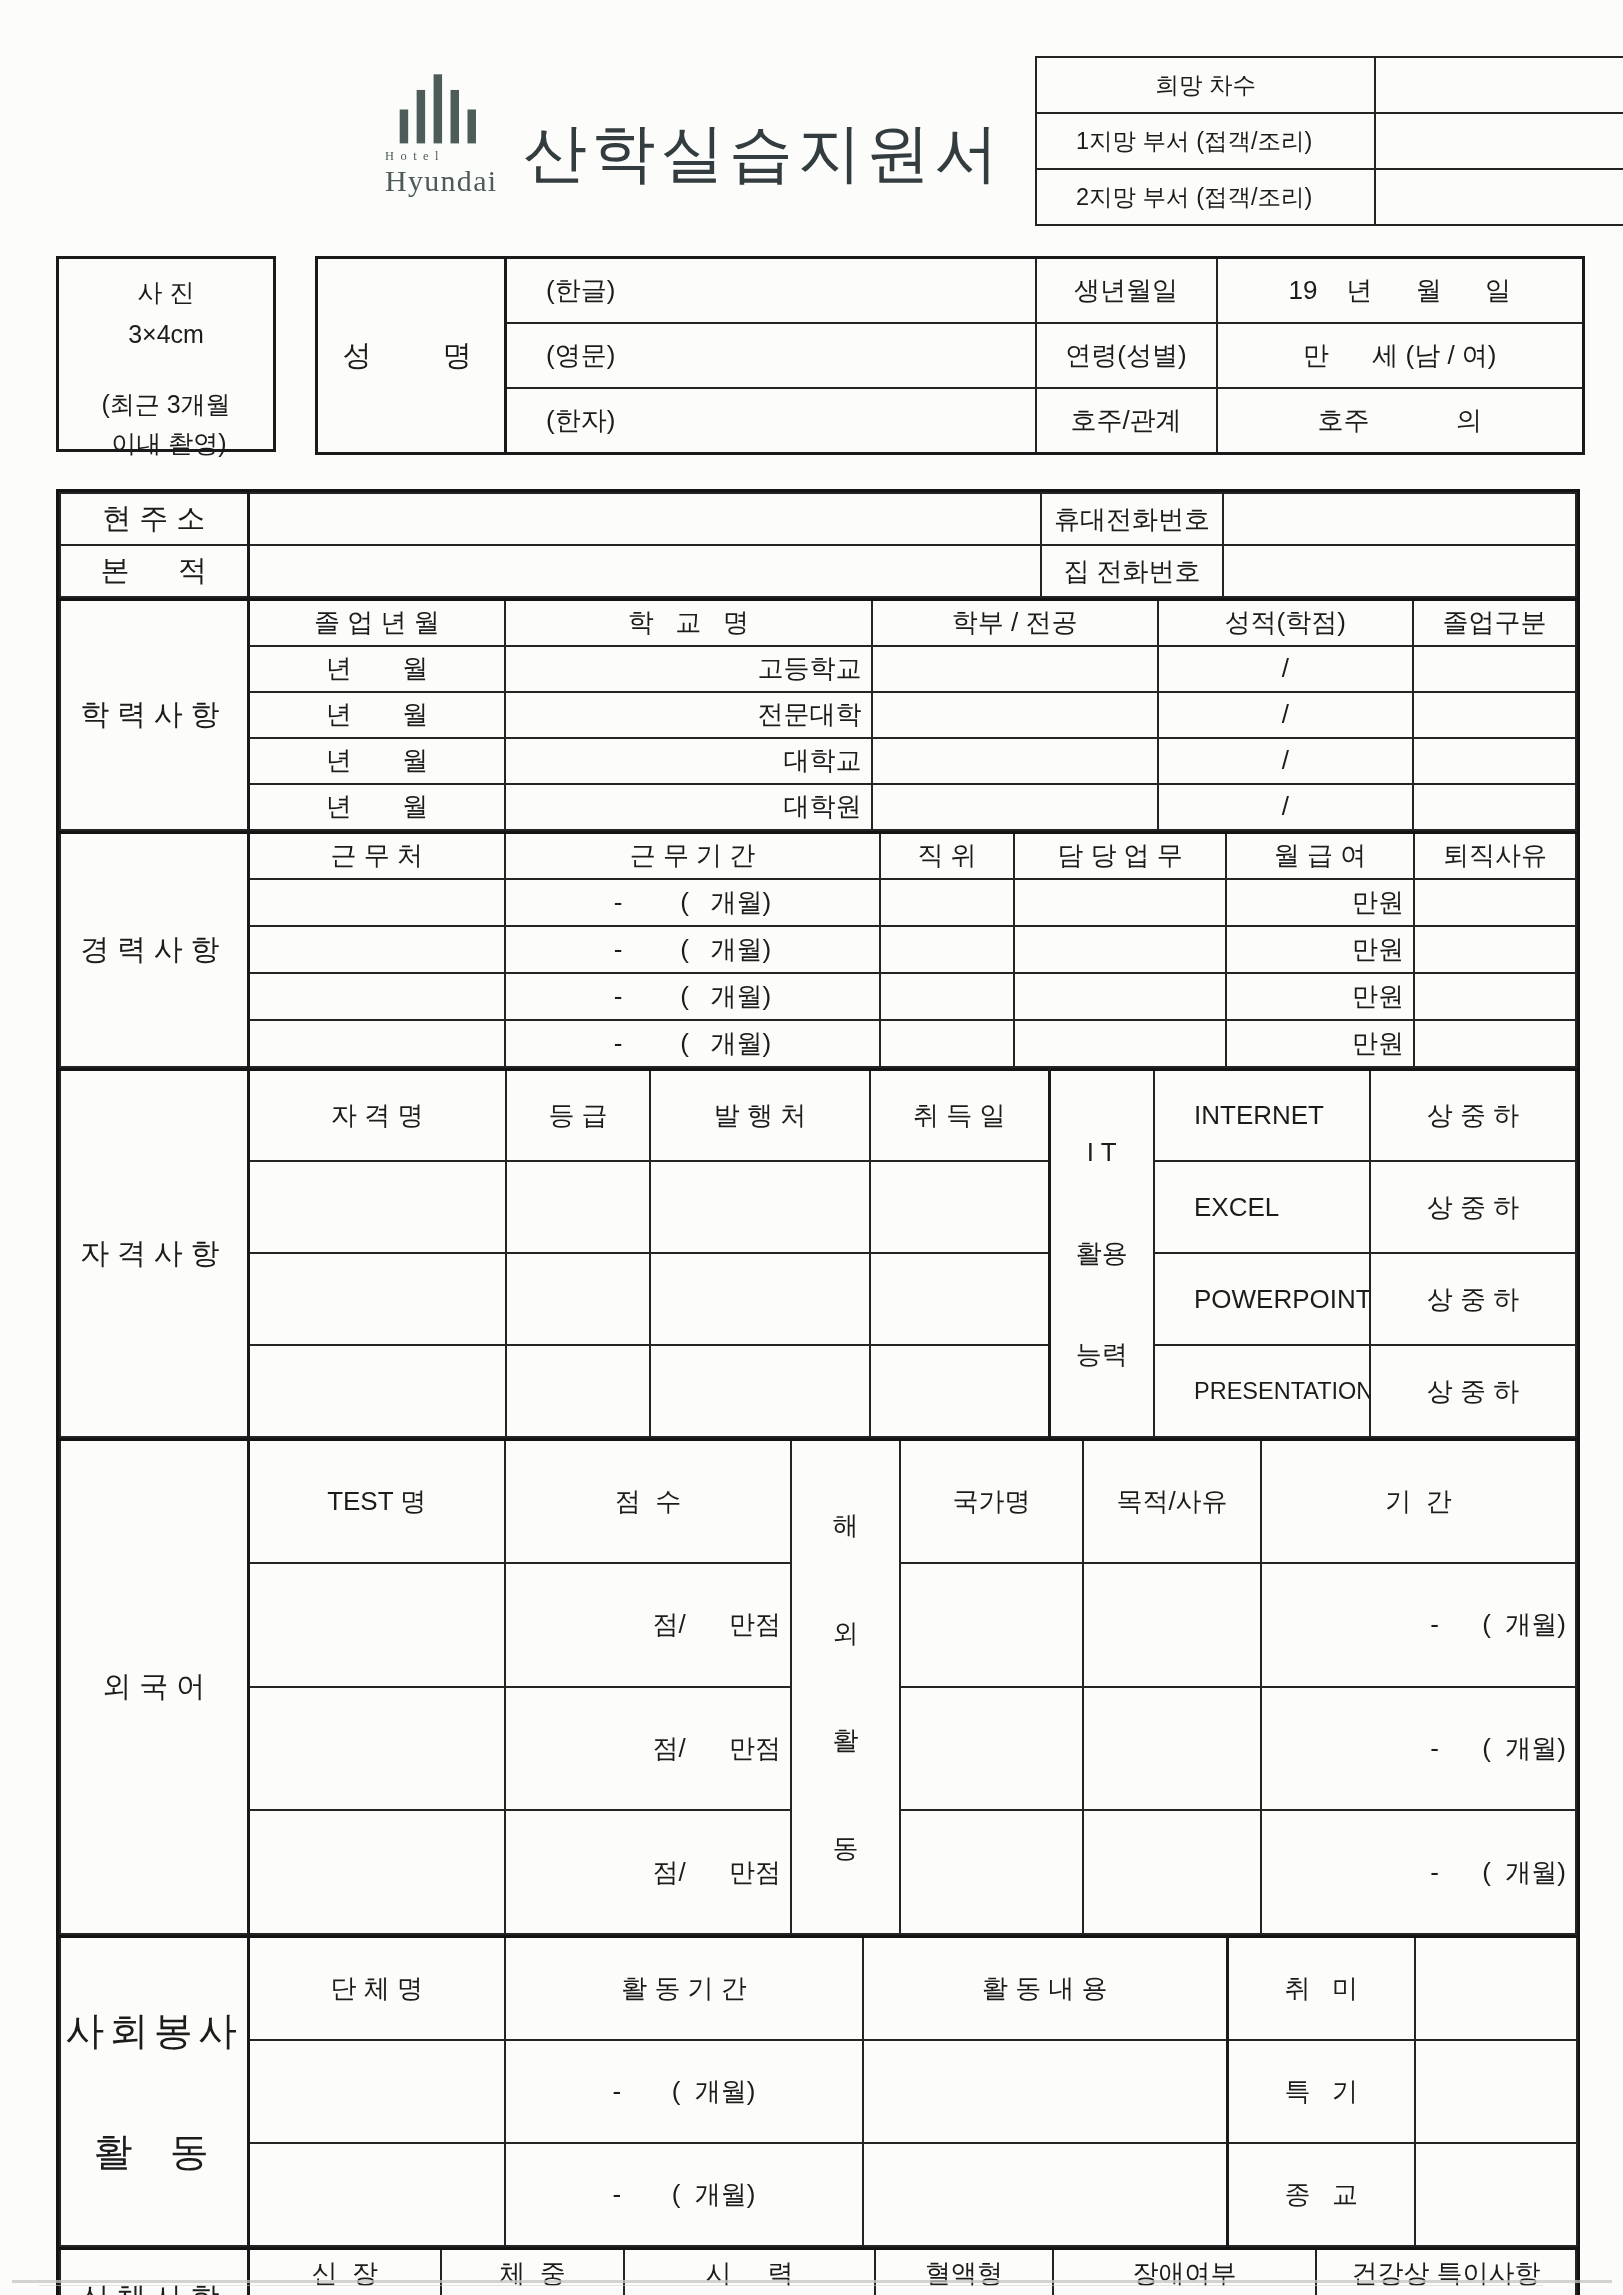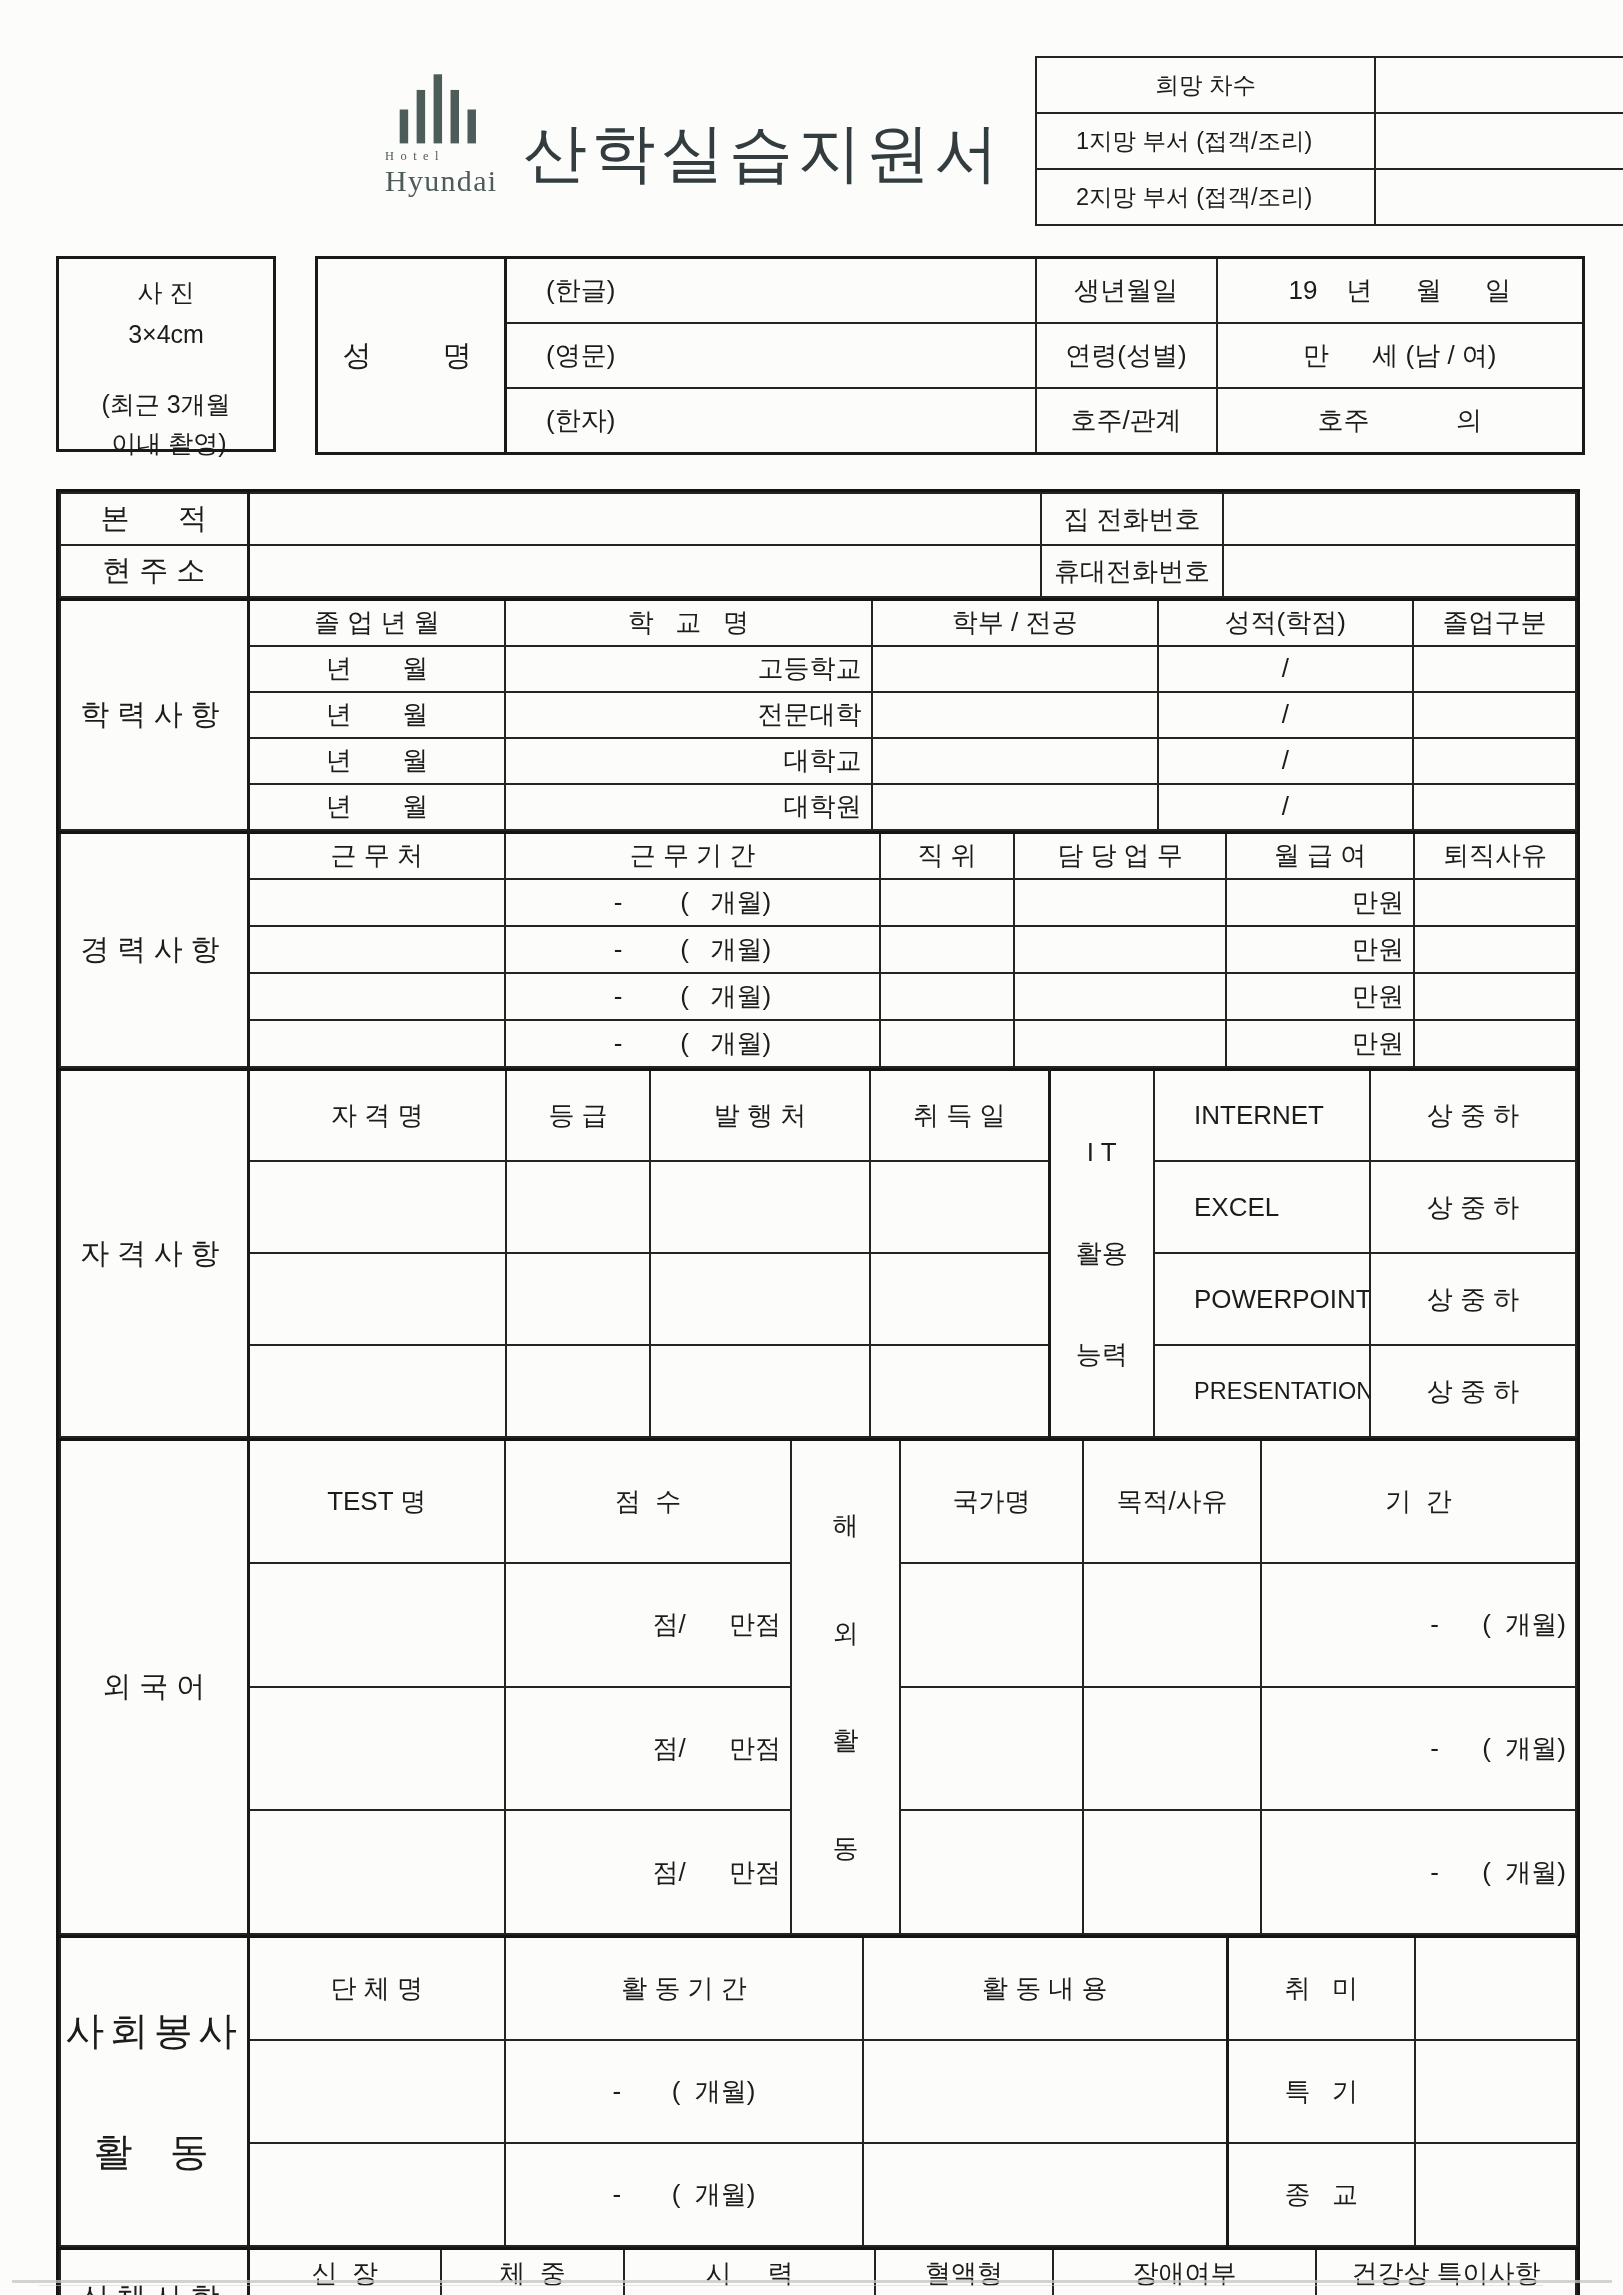--- a/index.html
+++ b/index.html
@@ -136,29 +136,29 @@
 
     <table>
       <colgroup>
           <col style="width:188px">
           <col style="width:793px">
           <col style="width:182px">
           <col style="width:353px">
         </colgroup>
       <tbody>
           <tr style="height:52px">
+        <td class="seclabel" style="letter-spacing:0">현 주 소</td>
+        <td></td>
+        <td>휴대전화번호</td>
+        <td></td>
+      </tr>
+      <tr style="height:52px">
         <td class="seclabel" style="letter-spacing:0">본      적</td>
         <td></td>
         <td>집 전화번호</td>
-        <td></td>
-      </tr>
-      <tr style="height:52px">
-        <td class="seclabel" style="letter-spacing:0">현 주 소</td>
-        <td></td>
-        <td>휴대전화번호</td>
         <td></td>
       </tr>
     </tbody>
       </table>
 
     <table class="sec">
       <colgroup>
           <col style="width:188px">
           <col style="width:257px">
           <col style="width:366px">

